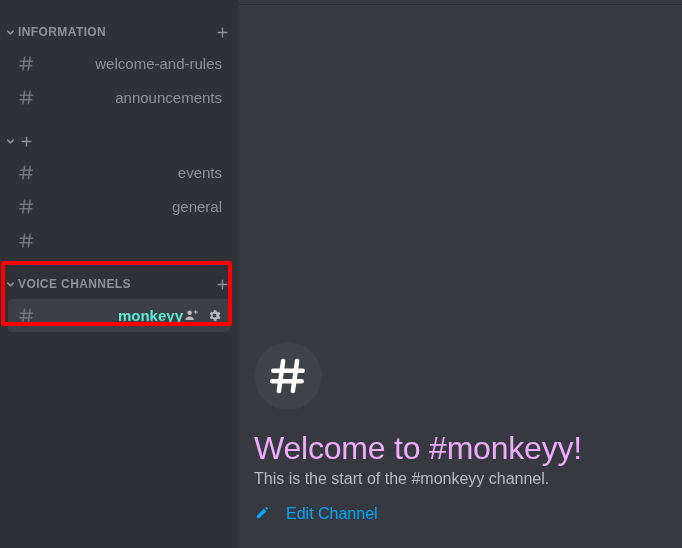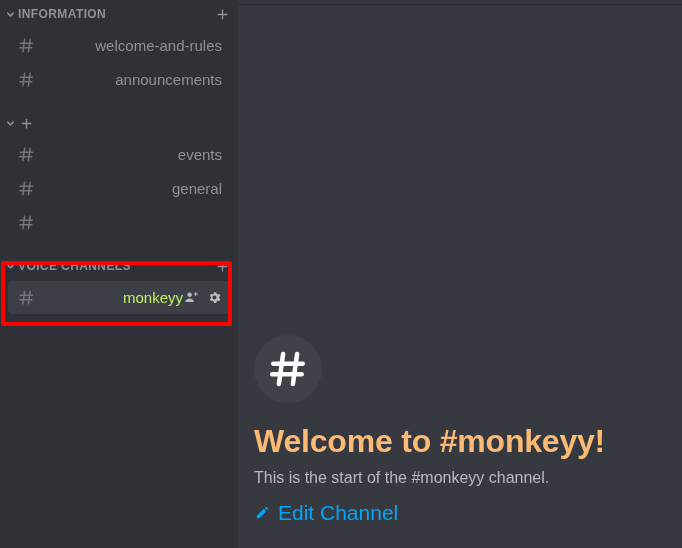--- a/index.html
+++ b/index.html
@@ -39,21 +39,21 @@
     border-bottom: 1px solid #2a2c31;
     z-index: 6;
   }
 
   
   .sidebar {
     position: relative;
     width: 238px;
     height: 548px;
     background: #2f3136;
-    padding-top: 0;
+    padding-top: 18px;
     flex: 0 0 238px;
   }
 
   .category {
     position: relative;
     height: 28px;
     display: flex;
     align-items: center;
     padding-left: 4px;
     padding-right: 8px;
@@ -131,22 +131,22 @@
     color: #8e9297;
     line-height: 20px;
     white-space: nowrap;
     overflow: hidden;
   }
 
   .channel.active {
     background: #3c3f45;
   }
   .channel.active .cname {
-    color: #bef264;
-    font-weight: normal;
+    color: #5eead4;
+    font-weight: bold;
   }
 
   .channel-actions {
     display: flex;
     align-items: center;
     gap: 7px;
     flex: 0 0 auto;
     color: #b9bbbe;
   }
   .channel-actions .act {
@@ -198,40 +198,39 @@
     display: flex;
     align-items: center;
     justify-content: center;
     color: #ffffff;
     margin-bottom: 18px;
   }
   .hash-circle svg { display: block; }
 
   .welcome-title {
     font-size: 32px;
-    font-weight: bold;
-    color: #fdba74;
+    font-weight: normal;
+    color: #f0abfc;
     line-height: 40px;
     letter-spacing: -0.2px;
-    margin-bottom: 6px;
   }
 
   .welcome-sub {
     font-size: 16px;
     color: #b9bbbe;
     line-height: 22px;
     margin-bottom: 14px;
   }
 
   .edit-channel {
     display: inline-flex;
-    align-items: center;
-    gap: 8px;
+    align-items: flex-start;
+    gap: 16px;
     color: #00a8fc;
-    font-size: 21px;
+    font-size: 16px;
     line-height: 20px;
     cursor: pointer;
   }
   .edit-channel .pencil {
     width: 16px;
     height: 16px;
     display: flex;
     align-items: center;
     justify-content: center;
     color: #00a8fc;

